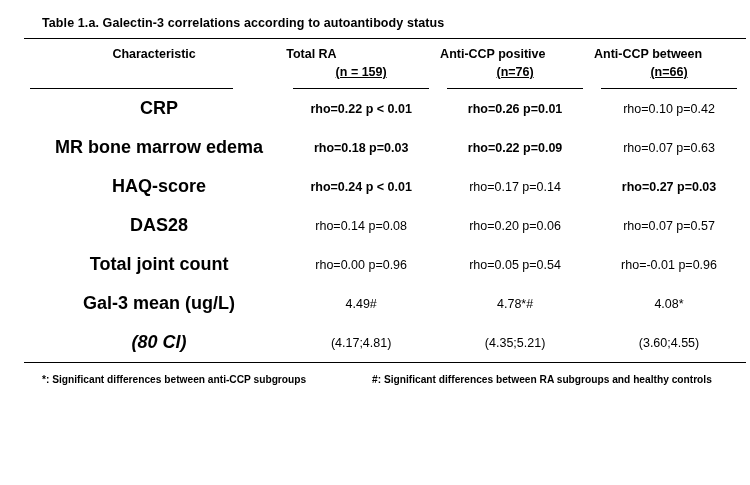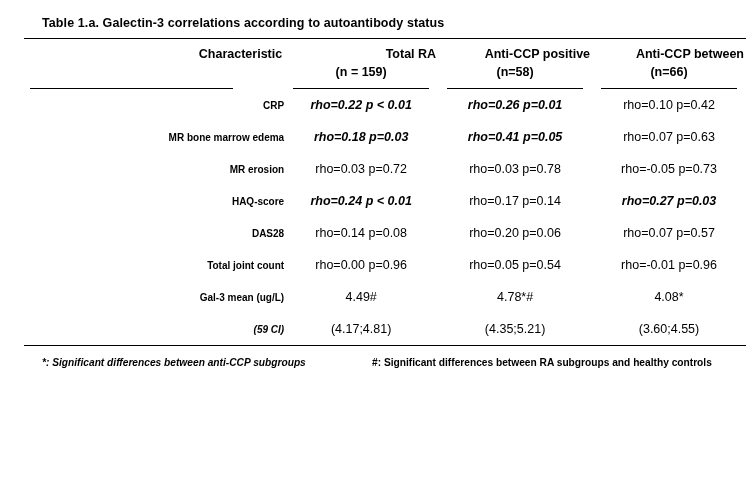--- a/index.html
+++ b/index.html
@@ -39,75 +39,75 @@
     border-top: 1.6px solid #000;
   }
   th, td {
     padding: 0;
     vertical-align: middle;
   }
   .col-char { width: 36%; }
   .col-num  { width: 21.3%; }
 
   .hdr-cell {
-    text-align: right;
+    text-align: left;
     font-size: 12.5px;
     font-weight: bold;
     padding: 8px 2px 2px 2px;
   }
   .hdr-cell.left {
-    text-align: right;
+    text-align: center;
   }
   .hdr-sub {
     text-align: center;
     font-size: 12.5px;
     font-weight: bold;
     padding: 2px 2px 9px 2px;
+    text-decoration: underline;
   }
   .subrule td > div.subrule {
     border-top: 1.1px solid #000;
     margin: 0 auto;
     height: 0;
   }
   .subrule td.c1 > div.subrule { width: 78%; margin-left: 6px; }
   .subrule td.c2 > div.subrule { width: 88%; }
   .subrule td.c3 > div.subrule { width: 88%; }
   .subrule td.c4 > div.subrule { width: 88%; }
 
   .row-label {
-    font-size: 10px;
+    font-size: 18px;
     font-weight: bold;
     padding: 9px 0 9px 10px;
-    text-align: right;
+    text-align: center;
     white-space: nowrap;
   }
   .row-val {
     font-size: 12.5px;
     text-align: center;
     padding: 9px 2px;
     white-space: nowrap;
   }
   .row-val.sig {
     font-weight: bold;
-    font-style: italic;
   }
   .row-label.sig {
     font-weight: bold;
     font-style: italic;
   }
   .footnote-row td {
     padding-top: 7px;
   }
   .footnotes {
     display: flex;
     font-size: 10.2px;
     font-weight: bold;
     padding-left: 18px;
   }
-  .footnotes .fn1 { width: 330px; font-style: italic; }
+  .footnotes .fn1 { width: 330px; }
   .footnotes .fn2 { flex: 1; }
   .spacer-small { height: 4px; }
 </style>
 </head>
 <body>
 
 <div class="page">
 
   <div class="title">Table 1.a. Galectin-3 correlations according to autoantibody status</div>
 
@@ -127,21 +127,21 @@
       </tr>
       <tr>
         <td class="hdr-cell left">Characteristic</td>
         <td class="hdr-cell">Total RA</td>
         <td class="hdr-cell">Anti-CCP positive</td>
         <td class="hdr-cell">Anti-CCP between</td>
       </tr>
       <tr>
         <td class="hdr-sub"></td>
         <td class="hdr-sub">(n = 159)</td>
-        <td class="hdr-sub">(n=58)</td>
+        <td class="hdr-sub">(n=76)</td>
         <td class="hdr-sub">(n=66)</td>
       </tr>
       <tr class="subrule">
         <td class="c1">
             <div class="subrule"></div>
           </td>
         <td class="c2">
             <div class="subrule"></div>
           </td>
         <td class="c3">
@@ -154,28 +154,22 @@
 
       <tr>
         <td class="row-label">CRP</td>
         <td class="row-val sig">rho=0.22  p &lt; 0.01</td>
         <td class="row-val sig">rho=0.26  p=0.01</td>
         <td class="row-val">rho=0.10  p=0.42</td>
       </tr>
       <tr>
         <td class="row-label">MR bone marrow edema</td>
         <td class="row-val sig">rho=0.18  p=0.03</td>
-        <td class="row-val sig">rho=0.41  p=0.05</td>
+        <td class="row-val sig">rho=0.22  p=0.09</td>
         <td class="row-val">rho=0.07  p=0.63</td>
-      </tr>
-      <tr>
-        <td class="row-label">MR erosion</td>
-        <td class="row-val">rho=0.03  p=0.72</td>
-        <td class="row-val">rho=0.03  p=0.78</td>
-        <td class="row-val">rho=-0.05  p=0.73</td>
       </tr>
       <tr>
         <td class="row-label">HAQ-score</td>
         <td class="row-val sig">rho=0.24  p &lt; 0.01</td>
         <td class="row-val">rho=0.17  p=0.14</td>
         <td class="row-val sig">rho=0.27  p=0.03</td>
       </tr>
       <tr>
         <td class="row-label">DAS28</td>
         <td class="row-val">rho=0.14  p=0.08</td>
@@ -188,21 +182,21 @@
         <td class="row-val">rho=0.05  p=0.54</td>
         <td class="row-val">rho=-0.01  p=0.96</td>
       </tr>
       <tr>
         <td class="row-label">Gal-3 mean (ug/L)</td>
         <td class="row-val">4.49#</td>
         <td class="row-val">4.78*#</td>
         <td class="row-val">4.08*</td>
       </tr>
       <tr>
-        <td class="row-label sig">(59 CI)</td>
+        <td class="row-label sig">(80 CI)</td>
         <td class="row-val">(4.17;4.81)</td>
         <td class="row-val">(4.35;5.21)</td>
         <td class="row-val">(3.60;4.55)</td>
       </tr>
 
       <tr class="rule-bot">
         <td colspan="4" class="spacer-small"></td>
       </tr>
       <tr class="footnote-row">
         <td colspan="4">

